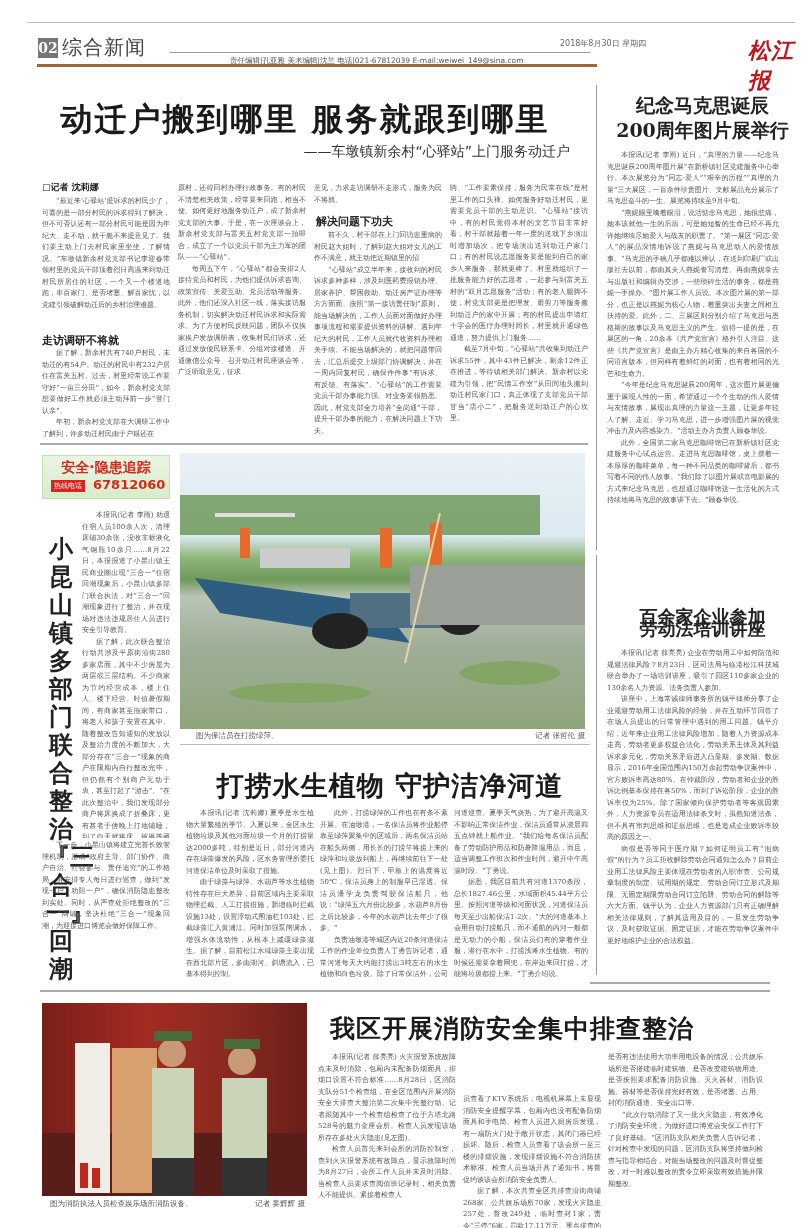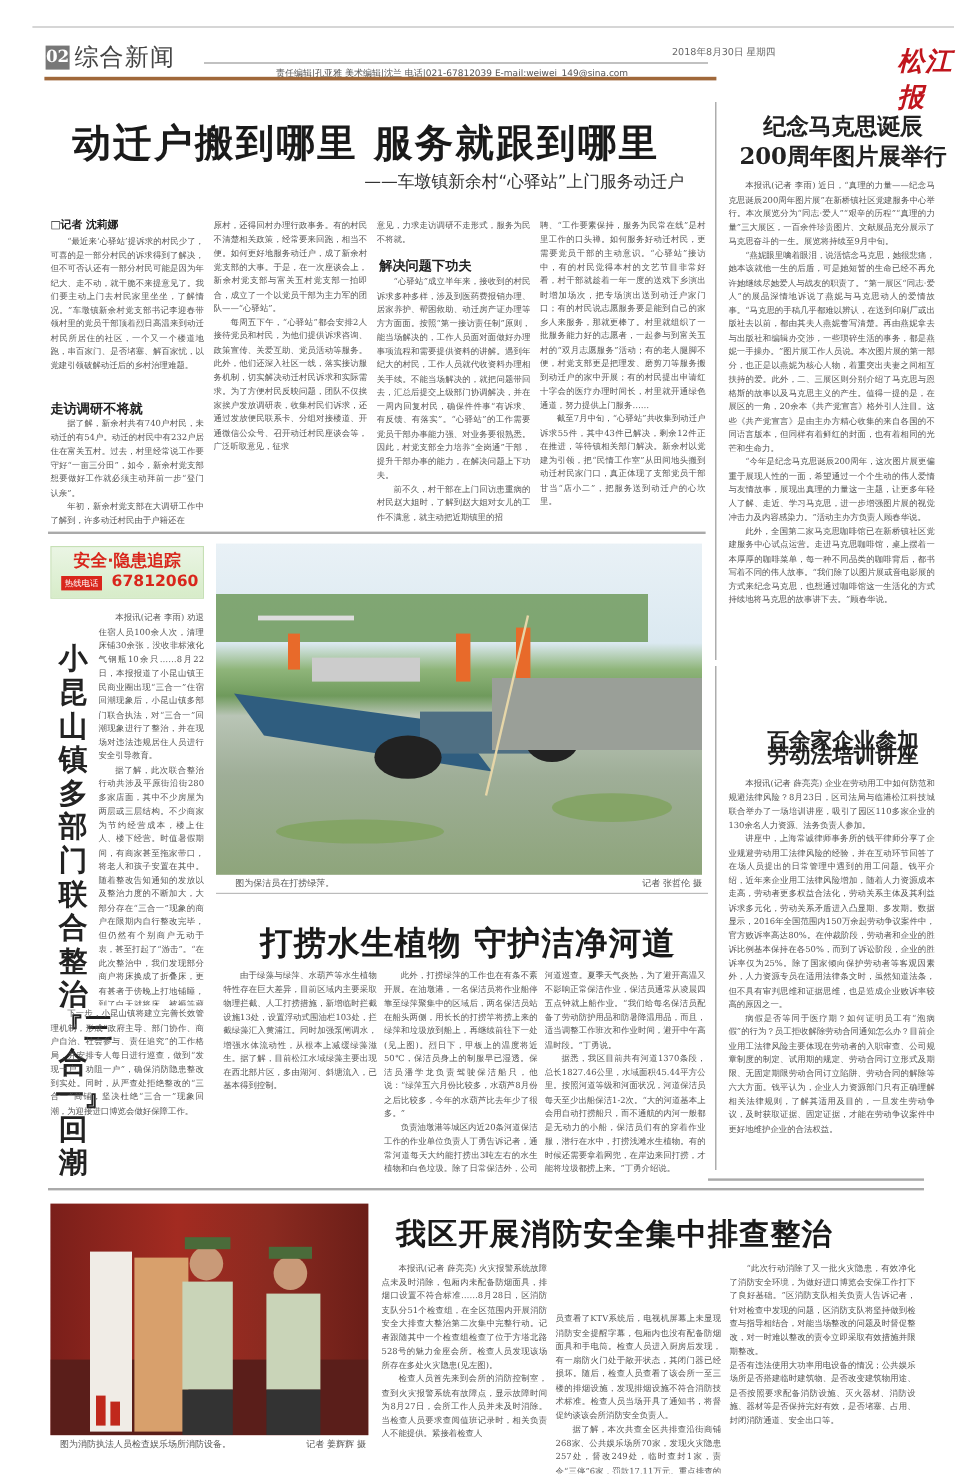--- a/index.html
+++ b/index.html
@@ -60,22 +60,22 @@
 <div class="col-text" style="left:178px;top:183px;width:128px;height:258px;">
   <p style="text-indent:0">原村，还得回村办理行政事务。有的村民不清楚相关政策，经常要来回跑，相当不便。如何更好地服务动迁户，成了新余村党支部的大事。于是，在一次座谈会上，新余村党支部与富关五村党支部一拍即合，成立了一个以党员干部为主力军的团队——“心驿站”。</p>
   <p>每周五下午，“心驿站”都会安排2人接待党员和村民，为他们提供诉求咨询、政策宣传、关爱互助、党员活动等服务。此外，他们还深入社区一线，落实接访服务机制，切实解决动迁村民诉求和实际需求。为了方便村民反映问题，团队不仅挨家挨户发放调研表，收集村民们诉求，还通过发放便民联系卡、分组对接楼道、开通微信公众号、召开动迁村民座谈会等，广泛听取意见，征求</p>
 </div>
 
 <div class="col-text" style="left:314px;top:183px;width:128px;height:28px;">
   <p style="text-indent:0">意见，力求走访调研不走形式，服务为民不将就。</p>
 </div>
 <div class="subhead" style="left:316px;top:214px;">解决问题下功夫</div>
 <div class="col-text" style="left:314px;top:230px;width:128px;height:211px;">
+  <p>前不久，村干部在上门回访患重病的村民赵大姐时，了解到赵大姐对女儿的工作不满意，就主动把近期镇里的招</p>
   <p>“心驿站”成立半年来，接收到的村民诉求多种多样，涉及到医药费报销办理、居家养护、帮困救助、动迁房产证办理等方方面面。按照“第一接访责任制”原则，能当场解决的，工作人员面对面做好办理事项流程和需要提供资料的讲解。遇到年纪大的村民，工作人员就代收资料办理相关手续。不能当场解决的，就把问题带回去，汇总后提交上级部门协调解决，并在一周内回复村民，确保件件事“有诉求、有反馈、有落实”。“心驿站”的工作需要党员干部办事能力强、对业务要很熟悉。因此，村党支部全力培养“全岗通”干部，提升干部办事的能力，在解决问题上下功夫。</p>
-  <p>前不久，村干部在上门回访患重病的村民赵大姐时，了解到赵大姐对女儿的工作不满意，就主动把近期镇里的招</p>
 </div>
 
 <div class="col-text" style="left:450px;top:183px;width:138px;height:258px;">
   <p style="text-indent:0">聘、“工作要素保持，服务为民常在线”是村里工作的口头禅。如何服务好动迁村民，更需要党员干部的主动意识。“心驿站”接访中，有的村民觉得本村的文艺节目非常好看，村干部就趁着一年一度的送戏下乡演出时增加场次，把专场演出送到动迁户家门口；有的村民说志愿服务要是能到自己的家乡人来服务，那就更棒了。村里就组织了一批服务能力好的志愿者，一起参与到富关五村的“双月志愿服务”活动；有的老人腿脚不便，村党支部更是把理发、磨剪刀等服务搬到动迁户的家中开展；有的村民提出申请红十字会的医疗办理时间长，村里就开通绿色通道，努力提供上门服务……</p>
   <p>截至7月中旬，“心驿站”共收集到动迁户诉求55件，其中43件已解决，剩余12件正在推进，等待镇相关部门解决。新余村以党建为引领，把“民情工作室”从田间地头搬到动迁村民家门口，真正体现了支部党员干部甘当“店小二”，把服务送到动迁户的心坎里。</p>
 </div>
 
 <div class="hrule" style="left:40px;top:443px;width:548px;"></div>
 
 <div class="vrule" style="left:596px;top:85px;height:465px;"></div>
@@ -129,20 +129,21 @@
     <ellipse cx="120" cy="240" rx="70" ry="10" fill="#7fa35d" opacity="0.8"></ellipse>
     <ellipse cx="330" cy="220" rx="50" ry="12" fill="#7fa35d" opacity="0.8"></ellipse>
   </svg>
 </div>
 <div class="caption" style="left:196px;top:731px;">图为保洁员在打捞绿萍。</div>
 <div class="credit" style="left:470px;top:731px;width:115px;">记者 张哲伦 摄</div>
 <div class="hrule" style="left:180px;top:744px;width:410px;height:1px;background:#bbb;"></div>
 
 <div class="mid-title">打捞水生植物  守护洁净河道</div>
 <div class="col-text" style="left:186px;top:808px;width:128px;height:170px;">
+  <p>本报讯(记者 沈莉娜) 夏季是水生植物大量繁殖的季节。入夏以来，全区水生植物垃圾及其他河面垃圾一个月的打捞量达2000多吨，特别是近日，部分河道内存在绿藻爆发的风险，区水务管理所委托河道保洁单位及时采取了措施。</p>
   <p>由于绿藻与绿萍、水葫芦等水生植物特性存在巨大差异，目前区域内主要采取物理拦截、人工打捞措施，新增临时拦截设施13处，设置浮动式围油栏103处，拦截绿藻汇入黄浦江。同时加强泵闸调水，增强水体流动性，从根本上减缓绿藻滋生。据了解，目前松江水域绿藻主要出现在西北部片区，多由湖河、斜塘流入，已基本得到控制。</p>
 </div>
 <div class="col-text" style="left:320px;top:808px;width:128px;height:170px;">
   <p>此外，打捞绿萍的工作也在有条不紊开展。在油墩港，一名保洁员将作业船停靠至绿萍聚集中的区域后，两名保洁员站在船头两侧，用长长的打捞竿将捞上来的绿萍和垃圾放到船上，再继续前往下一处(见上图)。烈日下，甲板上的温度将近50℃，保洁员身上的制服早已湿透。保洁员潘学龙负责驾驶保洁船只，他说：“绿萍五六月份比较多，水葫芦8月份之后比较多，今年的水葫芦比去年少了很多。”</p>
   <p>负责油墩港等城区内近20条河道保洁工作的作业单位负责人丁勇告诉记者，通常河道每天大约能打捞出3吨左右的水生植物和白色垃圾。除了日常保洁外，公司也配备了2台无人机用作</p>
 </div>
 <div class="col-text" style="left:454px;top:808px;width:134px;height:170px;">
   <p style="text-indent:0">河道巡查。夏季天气炎热，为了避开高温又不影响正常保洁作业，保洁员通常从凌晨四五点钟就上船作业。“我们给每名保洁员配备了劳动防护用品和防暑降温用品，而且，适当调整工作班次和作业时间，避开中午高温时段。”丁勇说。</p>
   <p>据悉，我区目前共有河道1370条段，总长1827.46公里，水域面积45.44平方公里。按照河道等级和河面状况，河道保洁员每天至少出船保洁1-2次。“大的河道基本上会用自动打捞船只，而不通航的内河一般都是无动力的小船，保洁员们有的穿着作业服，潜行在水中，打捞浅滩水生植物。有的时候还需要拿着网兜，在岸边来回打捞，才能将垃圾都捞上来。”丁勇介绍说。</p>
 </div>
@@ -171,15 +172,15 @@
 <div class="fire-title">我区开展消防安全集中排查整治</div>
 <div class="col-text" style="left:318px;top:1052px;width:138px;height:160px;">
   <p>本报讯(记者 薛亮亮) 火灾报警系统故障点未及时消除，包厢内未配备防烟面具，排烟口设置不符合标准……8月28日，区消防支队分51个检查组，在全区范围内开展消防安全大排查大整治第二次集中完整行动。记者跟随其中一个检查组检查了位于方塔北路528号的魅力金座会所。检查人员发现该场所存在多处火灾隐患(见左图)。</p>
   <p>检查人员首先来到会所的消防控制室，查到火灾报警系统有故障点，显示故障时间为8月27日，会所工作人员并未及时消除。当检查人员要求查阅值班记录时，相关负责人不能提供。紧接着检查人</p>
 </div>
 <div class="col-text" style="left:463px;top:1094px;width:138px;height:160px;">
   <p style="text-indent:0">员查看了KTV系统后，电视机屏幕上未显现消防安全提醒字幕，包厢内也没有配备防烟面具和手电筒。检查人员进入厨房后发现，有一扇防火门处于敞开状态，其闭门器已经损坏。随后，检查人员查看了该会所一至三楼的排烟设施，发现排烟设施不符合消防技术标准。检查人员当场开具了通知书，将督促约谈该会所消防安全负责人。</p>
   <p>据了解，本次共查全区共排查沿街商铺268家、公共娱乐场所70家，发现火灾隐患257处，督改249处，临时查封1家，责令“三停”6家，罚款17.11万元。重点排查的是沿街商铺内是否存在“三合一”违法住人现象、</p>
 </div>
 <div class="col-text" style="left:608px;top:1052px;width:155px;height:160px;">
+  <p style="text-indent:0">是否有违法使用大功率用电设备的情况；公共娱乐场所是否搭建临时建筑物、是否改变建筑物用途、是否按照要求配备消防设施、灭火器材、消防设施、器材等是否保持完好有效，是否堵塞、占用、封闭消防通道、安全出口等。</p>
   <p>“此次行动消除了又一批火灾隐患，有效净化了消防安全环境，为做好进口博览会安保工作打下了良好基础。”区消防支队相关负责人告诉记者，针对检查中发现的问题，区消防支队将坚持做到检查与指导相结合，对能当场整改的问题及时督促整改，对一时难以整改的责令立即采取有效措施并限期整改。</p>
-  <p style="text-indent:0">是否有违法使用大功率用电设备的情况；公共娱乐场所是否搭建临时建筑物、是否改变建筑物用途、是否按照要求配备消防设施、灭火器材、消防设施、器材等是否保持完好有效，是否堵塞、占用、封闭消防通道、安全出口等。</p>
 </div>
 
 </body></html>

